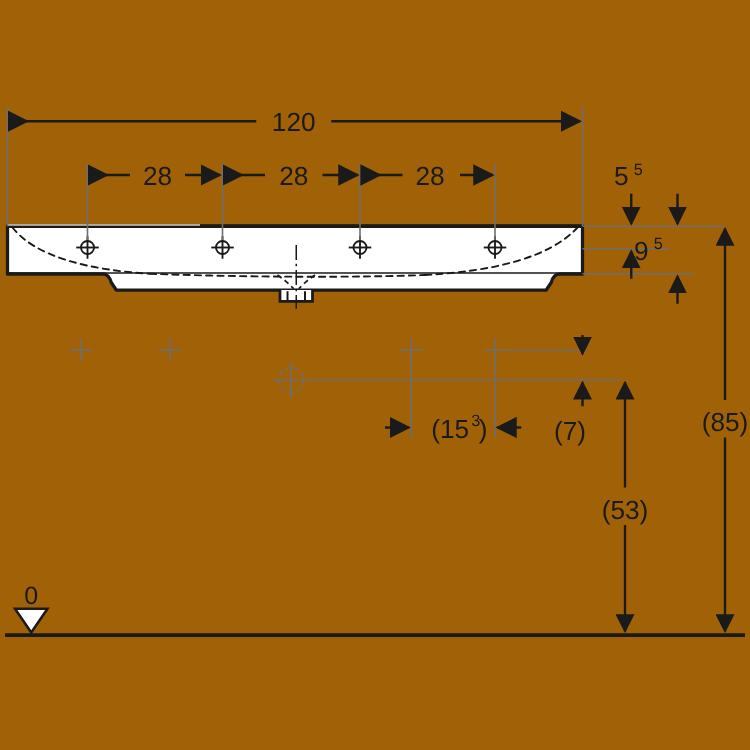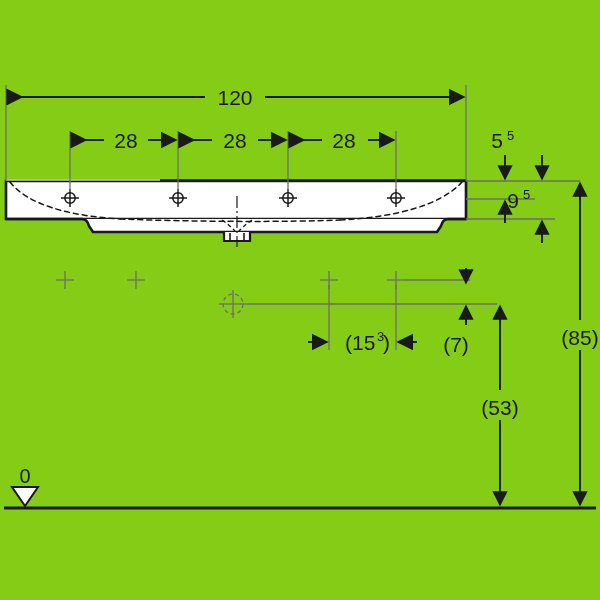--- a/index.html
+++ b/index.html
@@ -4,21 +4,21 @@
 <style>
   html, body {
     margin: 0;
     padding: 0;
     background: #ffffff;
   }
   #drawing-root {
     position: relative;
     width: 600px;
     height: 600px;
-    background: #84cc16;
+    background: #a16207;
     font-family: "Liberation Sans", sans-serif;
     overflow: hidden;
   }
   svg.cad {
     display: block;
     width: 600px;
     height: 600px;
   }
   .dimtext {
     font-family: "Liberation Sans", sans-serif;

